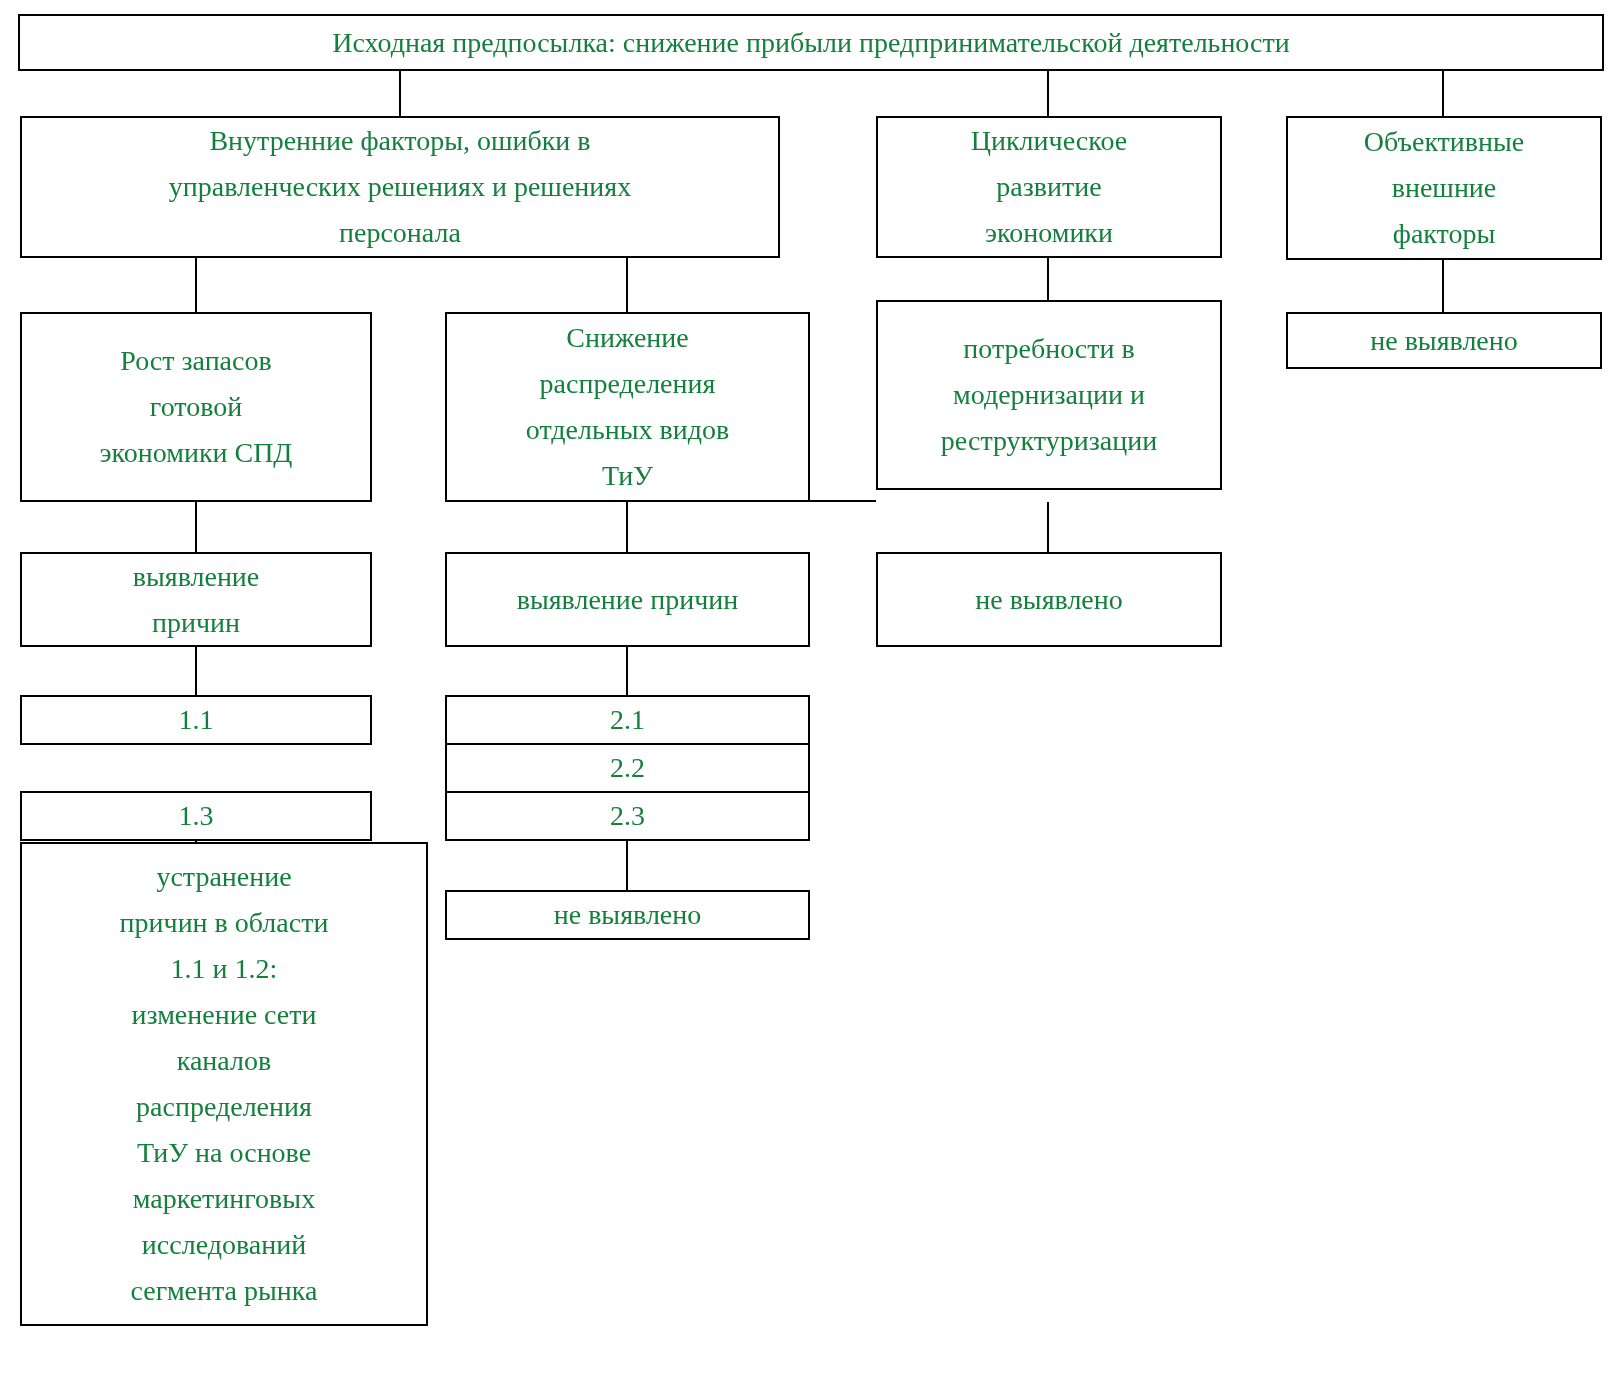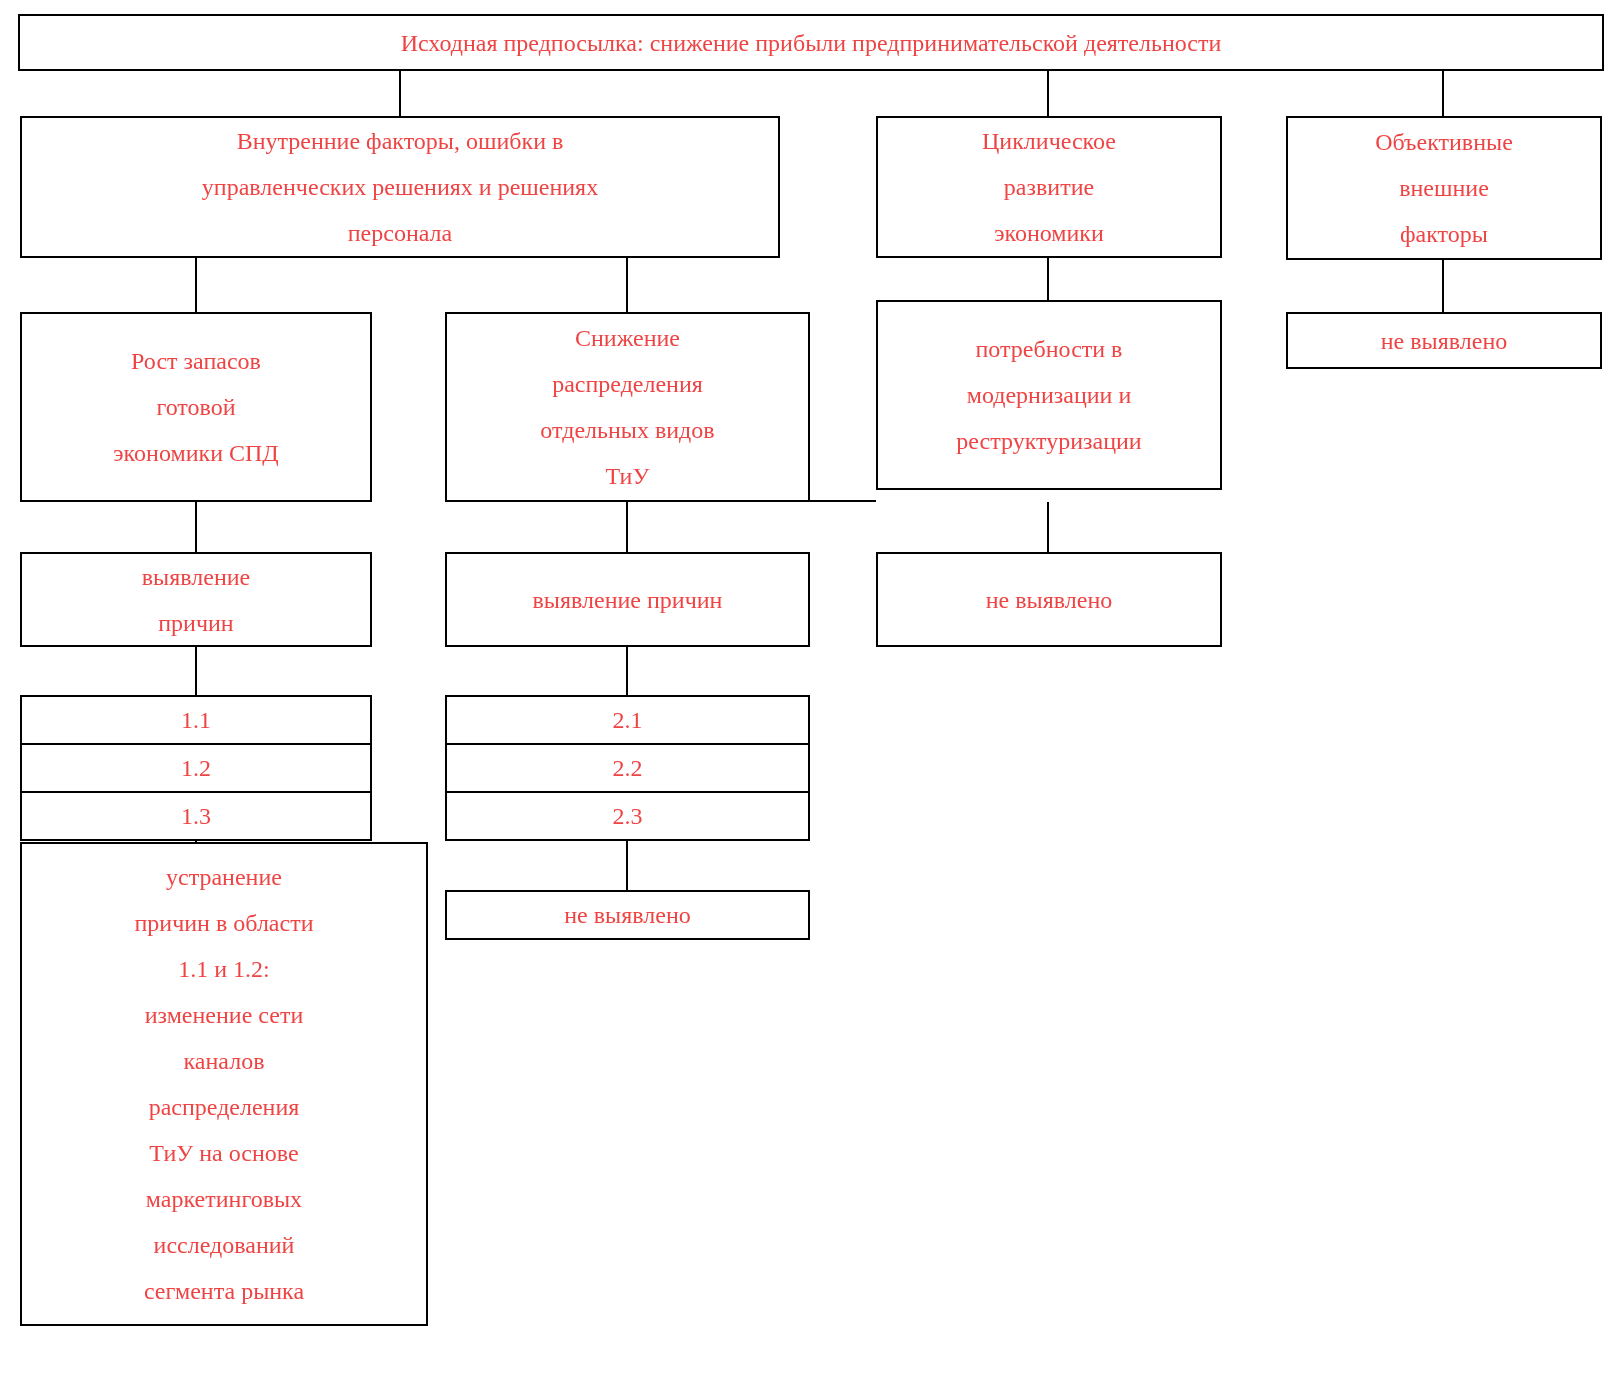--- a/index.html
+++ b/index.html
@@ -6,23 +6,23 @@
     margin: 0;
     padding: 0;
     background: #ffffff;
   }
   .canvas {
     position: relative;
     width: 1624px;
     height: 1387px;
     background: #ffffff;
     font-family: "Liberation Serif", "DejaVu Serif", serif;
-    font-size: 24px;
+    font-size: 28px;
     line-height: 46px;
-    color: #ef4444;
+    color: #15803d;
     overflow: hidden;
   }
   .box {
     position: absolute;
     box-sizing: border-box;
     border: 2px solid #000000;
     background: #ffffff;
     display: flex;
     align-items: center;
     justify-content: center;
@@ -86,21 +86,20 @@
 
   <div class="box" style="left:20px;top:552px;width:352px;height:95px">выявление
 причин</div>
   <div class="box" style="left:445px;top:552px;width:365px;height:95px">выявление причин</div>
   <div class="box" style="left:876px;top:552px;width:346px;height:95px">не выявлено</div>
 
   <div class="vline" style="left:195px;top:647px;height:48px"></div>
   <div class="vline" style="left:626px;top:647px;height:48px"></div>
 
   <div class="box" style="left:20px;top:695px;width:352px;height:50px">1.1</div>
-  <div class="box" style="left:20px;top:743px;width:352px;height:50px">1.2</div>
   <div class="box" style="left:20px;top:791px;width:352px;height:50px">1.3</div>
 
   <div class="box" style="left:445px;top:695px;width:365px;height:50px">2.1</div>
   <div class="box" style="left:445px;top:743px;width:365px;height:50px">2.2</div>
   <div class="box" style="left:445px;top:791px;width:365px;height:50px">2.3</div>
 
   <div class="vline" style="left:195px;top:841px;height:49px"></div>
   <div class="vline" style="left:626px;top:841px;height:49px"></div>
 
   <div class="box" style="left:20px;top:842px;width:408px;height:484px">устранение

